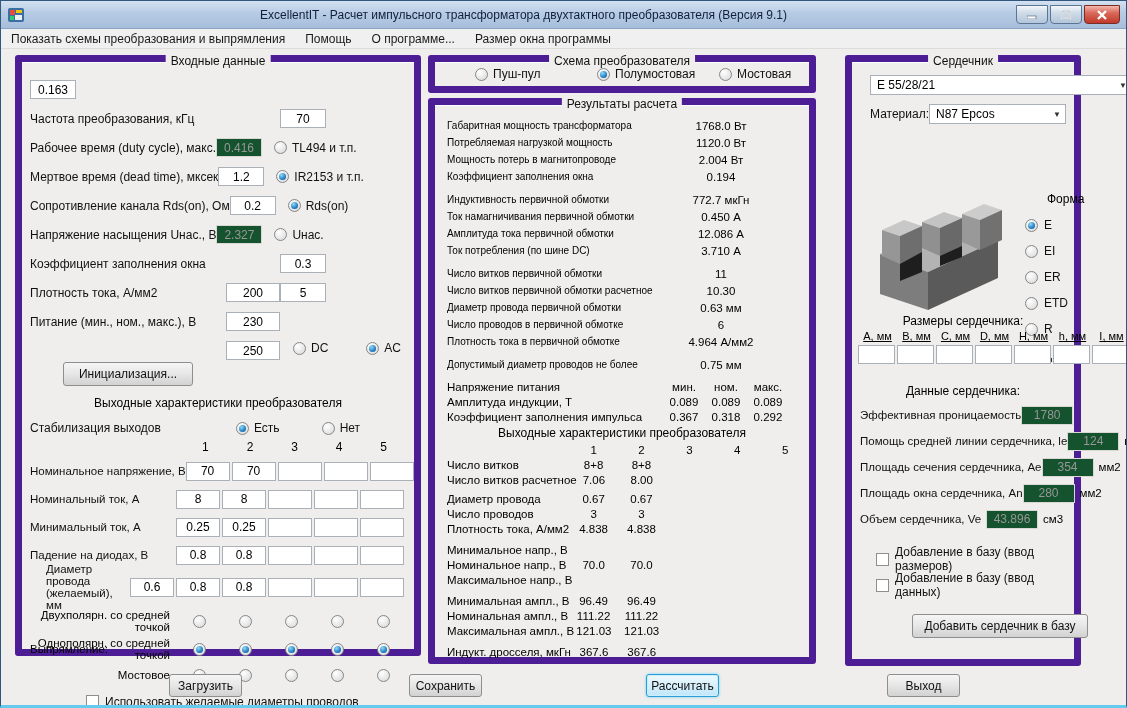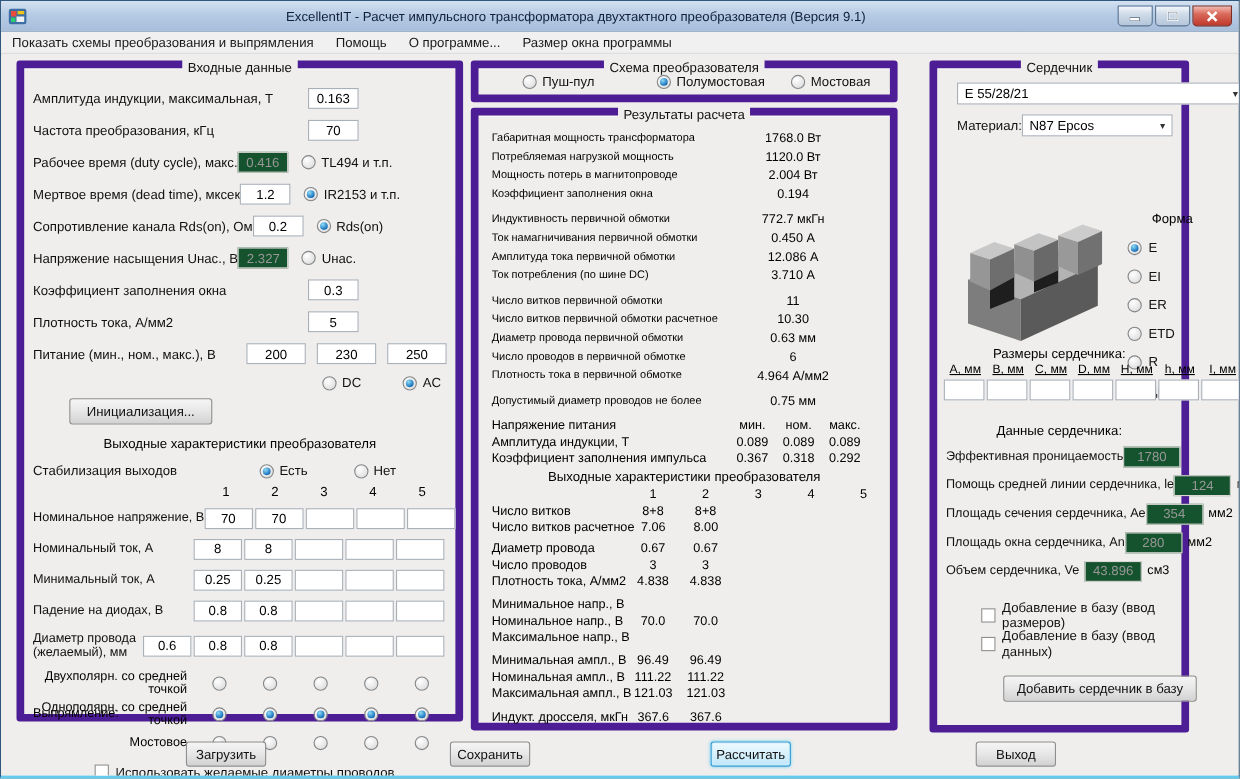--- a/index.html
+++ b/index.html
@@ -77,33 +77,33 @@
     box-shadow:0 0 3px #6fd2f4, inset 0 0 0 1px #cdeefb;
   }
   
   #panel-inputs { left:14px; top:5px; width:406px; height:601px; padding:13px 8px 0 8px; }
   .inrow { display:flex; align-items:center; height:29px; }
   .inrow .lbl { width:250px; white-space:nowrap; }
   .f46 { width:46px; }
   .f54 { width:54px; }
   .radio-pair { display:flex; align-items:center; gap:5px; margin-left:12px;justify-content:center; }
   .supply-lbl { width:196px !important; }
-  .supply-fields { display:flex; gap:10px; }
+  .supply-fields { display:flex; gap:10px;flex-direction:column; }
   .dcac-row { display:flex; align-items:center; height:24px; }
   .init-row { display:flex; align-items:center; height:28px; }
   .section-title { text-align:center; font-size:12px; margin-top:8px; height:20px; }
   .stab-row { display:flex; align-items:center; height:24px; }
   .colhdr-row { display:flex; height:17px; font-size:12px; }
   .colhdr-row .sp { width:158px; }
   .chslot { width:46px; text-align:center; }
   .trow { display:flex; align-items:center; height:28px; }
   .trow .lbl { width:158px; font-size:11.5px; white-space:nowrap; }
   .cell { width:44px; margin-right:2px; }
   .diam-row { display:flex; align-items:center; height:36px; }
-  .diam-row .lbl { width:111px; font-size:11.5px; line-height:12px; }
+  .diam-row .lbl { width:111px; font-size:11.5px; line-height:12px;margin-left:16px; }
   .rect-block { position:relative; margin-top:2px; }
   .rect-main-lbl { position:absolute; left:0; top:36px; font-size:11.5px; }
   .rectrow { display:flex; align-items:center; }
   .rectrow .sub { width:152px; text-align:right; padding-right:6px; font-size:11.5px; line-height:12px; }
   .rslots { display:flex; }
   .rslot { width:46px; display:flex; justify-content:center; }
   .cbrow { display:flex; gap:6px; margin:8px 0 0 56px; height:18px; }
   
   #panel-scheme { left:427px; top:5px; width:388px; height:38px; }
   .scheme-row { display:flex; align-items:center; height:100%; padding-left:40px; }
@@ -136,21 +136,21 @@
   .dims-hdr { position:absolute; top:268px; left:6px; display:flex;text-decoration:underline; }
   .dims-hdr span { width:39px; text-align:center; font-size:11px; }
   .dims-fields { position:absolute; top:283px; left:6px; display:flex; gap:2px; }
   .dims-fields .tb { width:37px; }
   .data-title { position:absolute; top:322px; left:0; right:0; text-align:center; font-size:12px; }
   .datarows { position:absolute; top:340px; left:8px; right:8px; }
   .drow { display:flex; align-items:center; height:26px; }
   .drow .lbl { flex:1; font-size:11.5px; white-space:nowrap; }
   .drow .tb { width:52px; }
   .drow .unit { width:28px; font-size:11.5px; padding-left:5px; }
-  .core-cb { position:absolute; left:40px; display:flex; align-items:center; gap:6px; height:18px; }
+  .core-cb { position:absolute; left:24px; display:flex; align-items:center; gap:6px; height:18px; }
   .add-btn { position:absolute; left:60px; top:552px; width:176px; height:24px; }
   
   .footer-btn { position:absolute; top:624px; height:23px; }
   #btn-load { left:168px; width:73px; }
   #btn-save { left:408px; width:73px; }
   #btn-calc { left:645px; width:73px; }
   #btn-exit { left:886px; width:73px; }
 </style>
 </head>
 <body>
@@ -194,21 +194,20 @@
     <span class="menu-item">О программе...</span>
     <span class="menu-item">Размер окна программы</span>
   </div>
 
   <div class="client">
 
     <div class="panel" id="panel-inputs">
       <span class="panel-title">Входные данные</span>
 
       <div class="inrow">
-        <span class="lbl">Амплитуда индукции, максимальная, Т</span>
         <input class="tb f46" value="0.163" style="">
       </div>
       <div class="inrow">
         <span class="lbl">Частота преобразования, кГц</span>
         <input class="tb f46" value="70" style="">
       </div>
       <div class="inrow">
         <span class="lbl">Рабочее время (duty cycle), макс.</span>
         <input class="tb f46 dis" value="0.416" style="">
         <span class="radio-pair">

